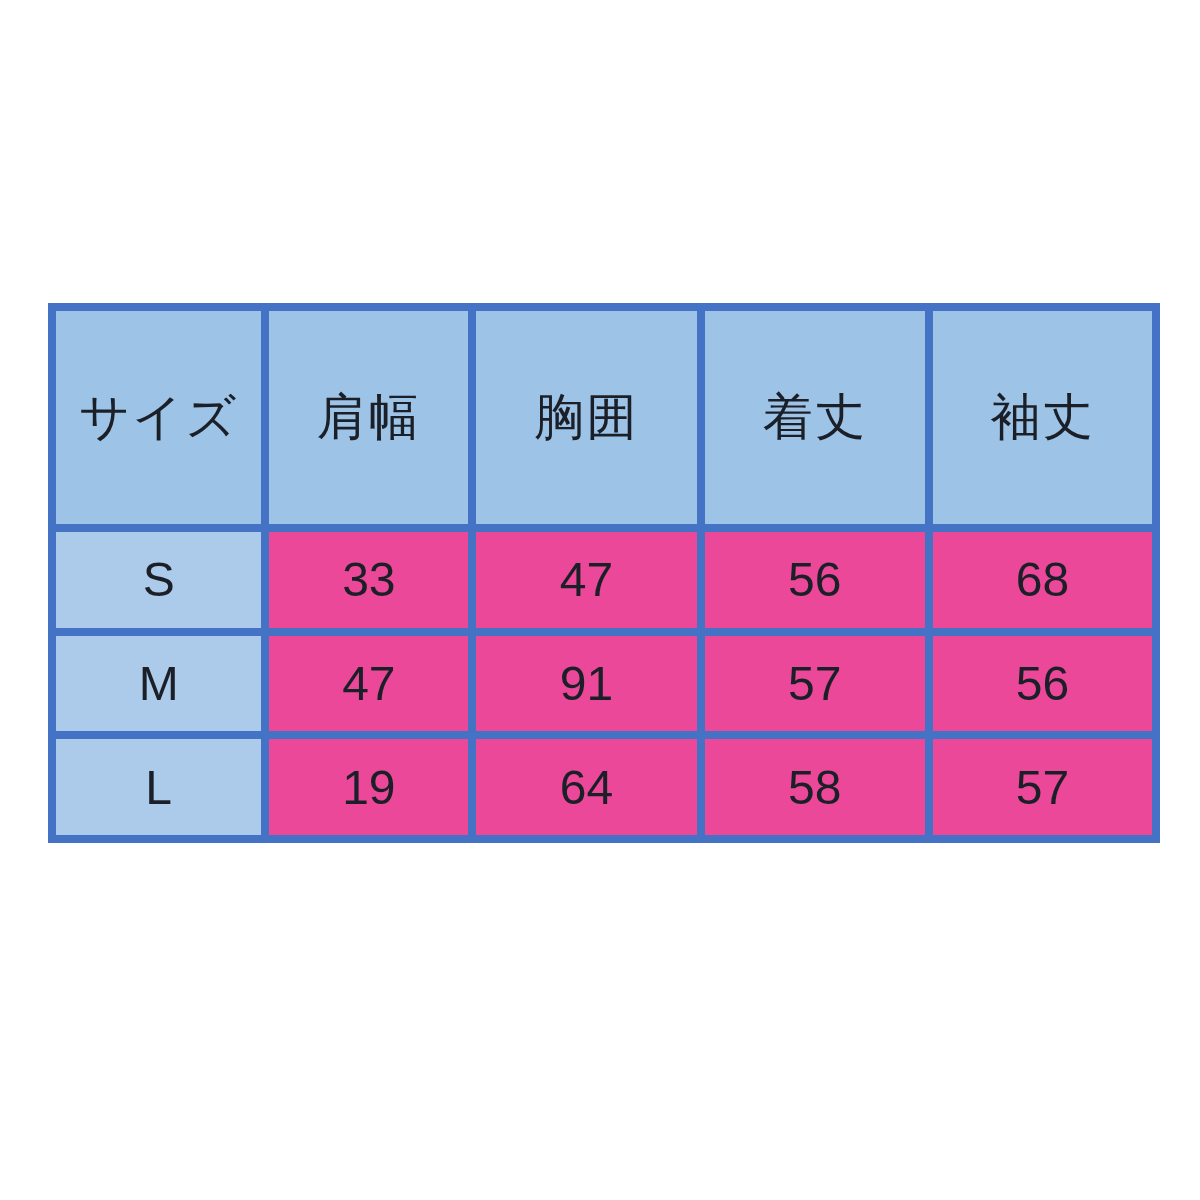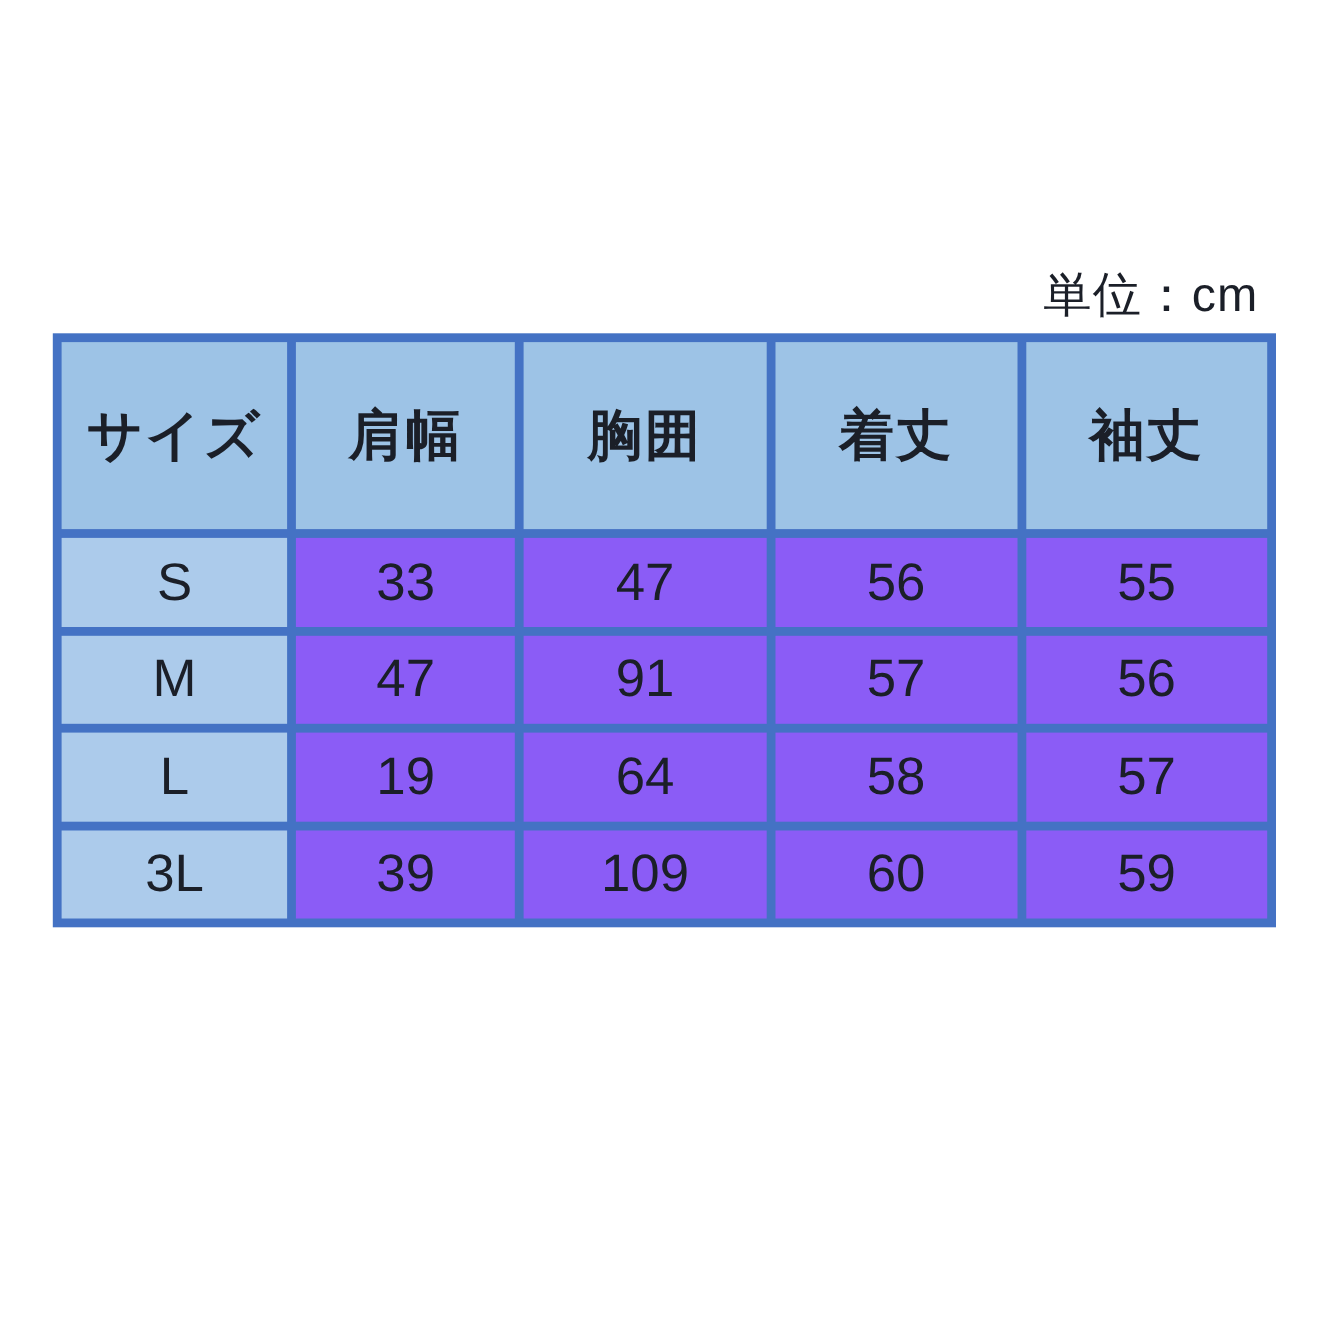--- a/index.html
+++ b/index.html
@@ -45,40 +45,39 @@
   col.c3 { width: 20.7%; }
   col.c4 { width: 20.6%; }
   th, td {
     text-align: center;
     vertical-align: middle;
     color: #1b1f28;
     padding: 0;
   }
   th.col-header {
     background: #9DC3E6;
-    height: 170px;
+    height: 213px;
     font-size: 50px;
-    font-weight: 700;
+    font-weight: 400;
     letter-spacing: 2px;
   }
   td.size-cell {
     background: #ACCBEB;
     font-size: 48px;
   }
   td.value-cell {
-    background: #8b5cf6;
+    background: #ec4899;
     font-size: 48px;
   }
 </style>
 </head>
 <body>
 
 <div class="canvas">
 
-  <div class="unit-label">単位：cm</div>
 
   <div class="table-wrap">
     <table class="size-chart">
       <colgroup>
         <col class="c0">
           <col class="c1">
           <col class="c2">
           <col class="c3">
           <col class="c4">
       </colgroup>
@@ -90,40 +89,33 @@
           <th class="col-header">着丈</th>
           <th class="col-header">袖丈</th>
         </tr>
       </thead>
       <tbody>
         <tr>
           <td class="size-cell">S</td>
           <td class="value-cell">33</td>
           <td class="value-cell">47</td>
           <td class="value-cell">56</td>
-          <td class="value-cell">55</td>
+          <td class="value-cell">68</td>
         </tr>
         <tr>
           <td class="size-cell">M</td>
           <td class="value-cell">47</td>
           <td class="value-cell">91</td>
           <td class="value-cell">57</td>
           <td class="value-cell">56</td>
         </tr>
         <tr>
           <td class="size-cell">L</td>
           <td class="value-cell">19</td>
           <td class="value-cell">64</td>
           <td class="value-cell">58</td>
           <td class="value-cell">57</td>
         </tr>
-        <tr>
-          <td class="size-cell">3L</td>
-          <td class="value-cell">39</td>
-          <td class="value-cell">109</td>
-          <td class="value-cell">60</td>
-          <td class="value-cell">59</td>
-        </tr>
       </tbody>
     </table>
   </div>
 
 </div>
 
 </body></html>

